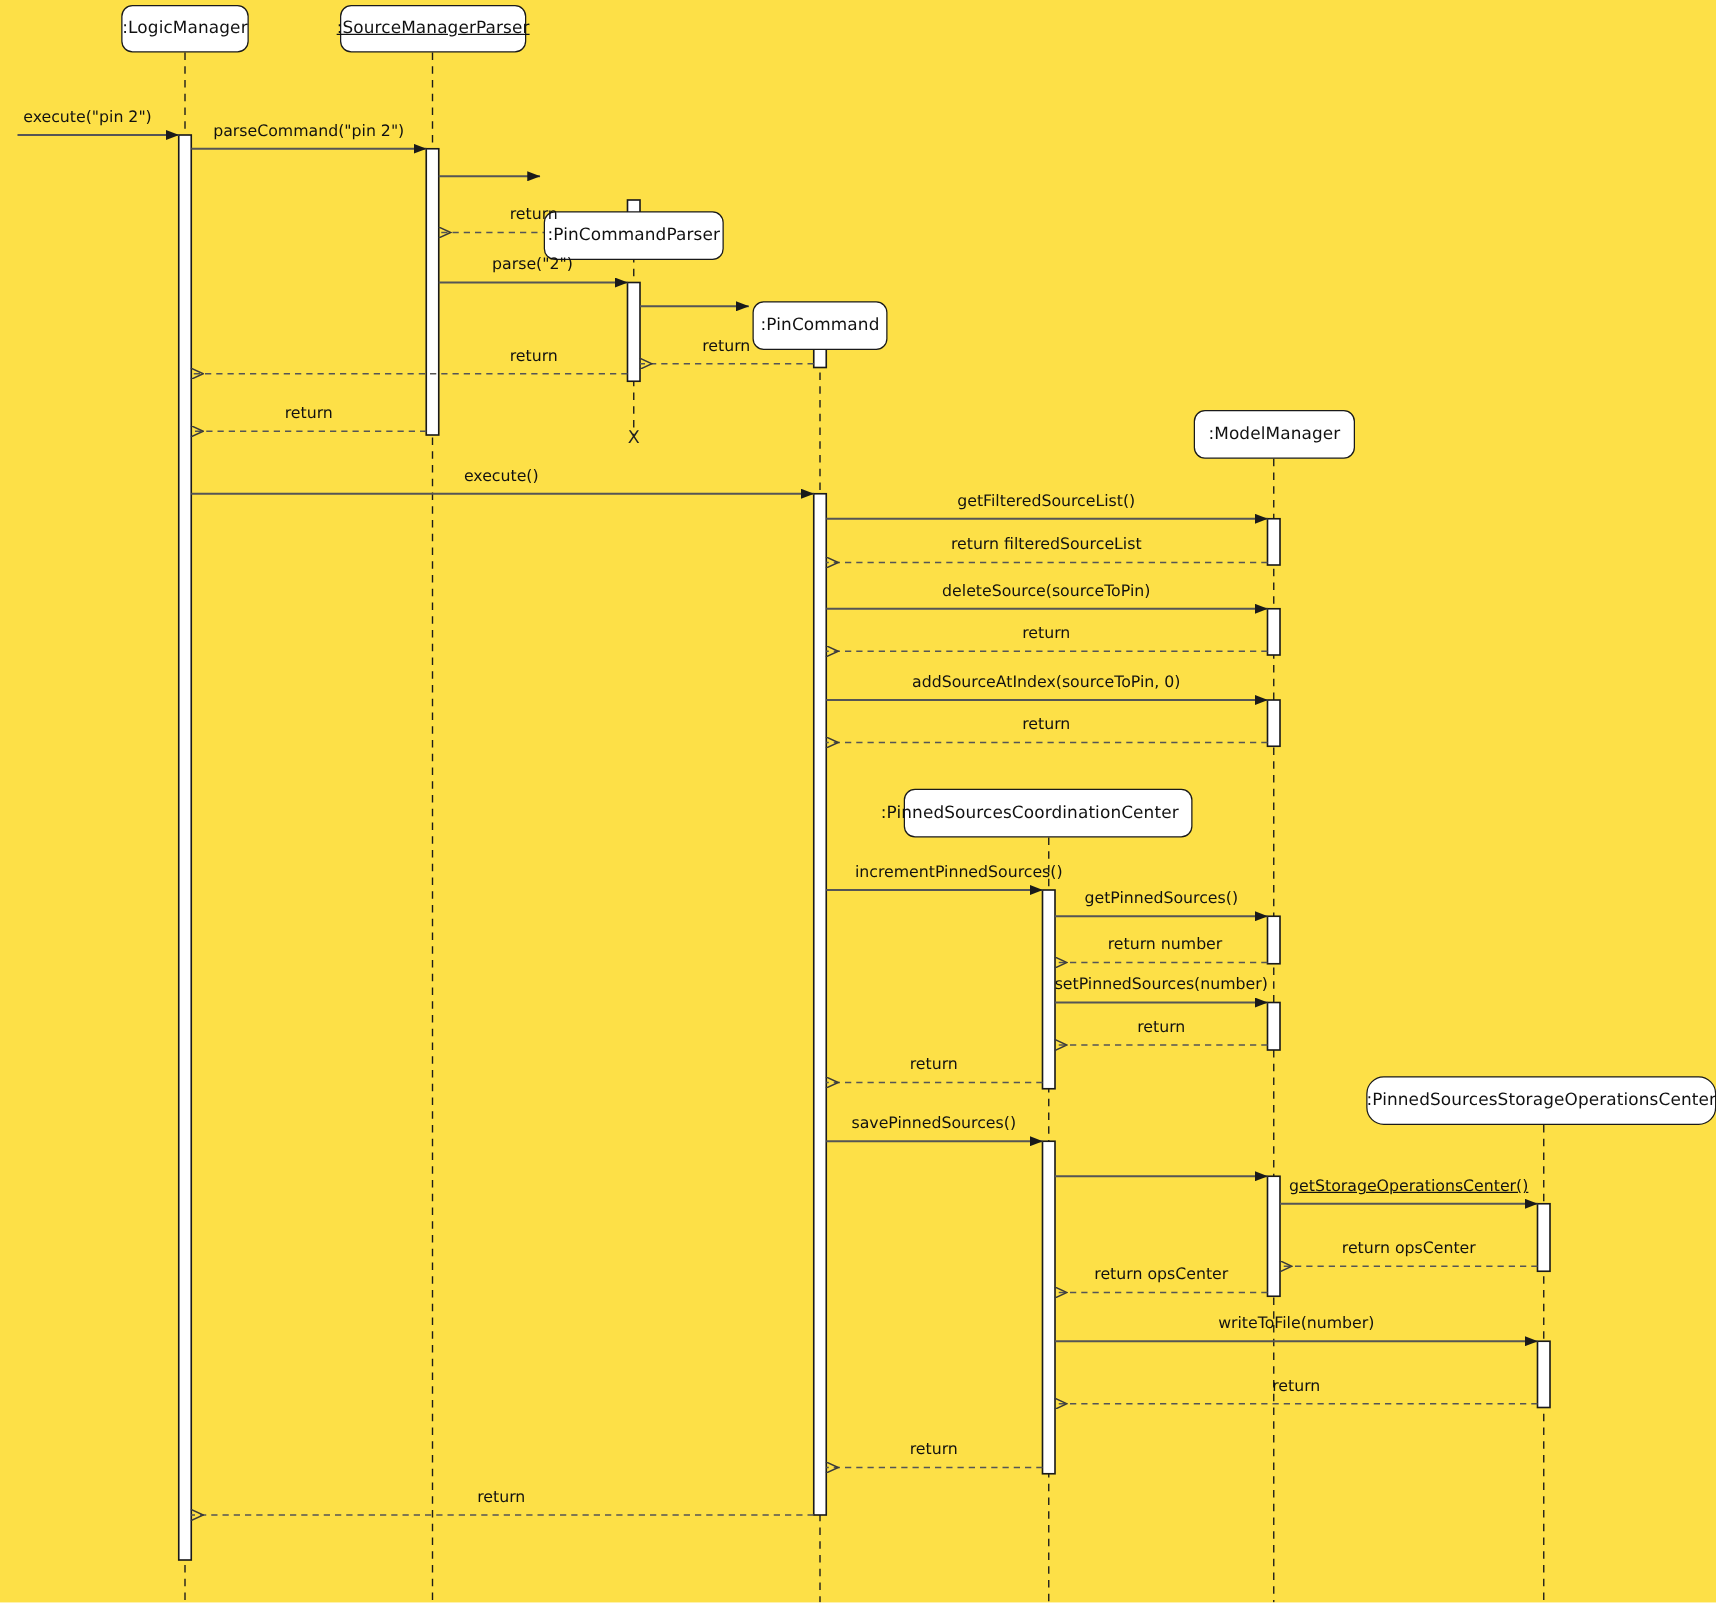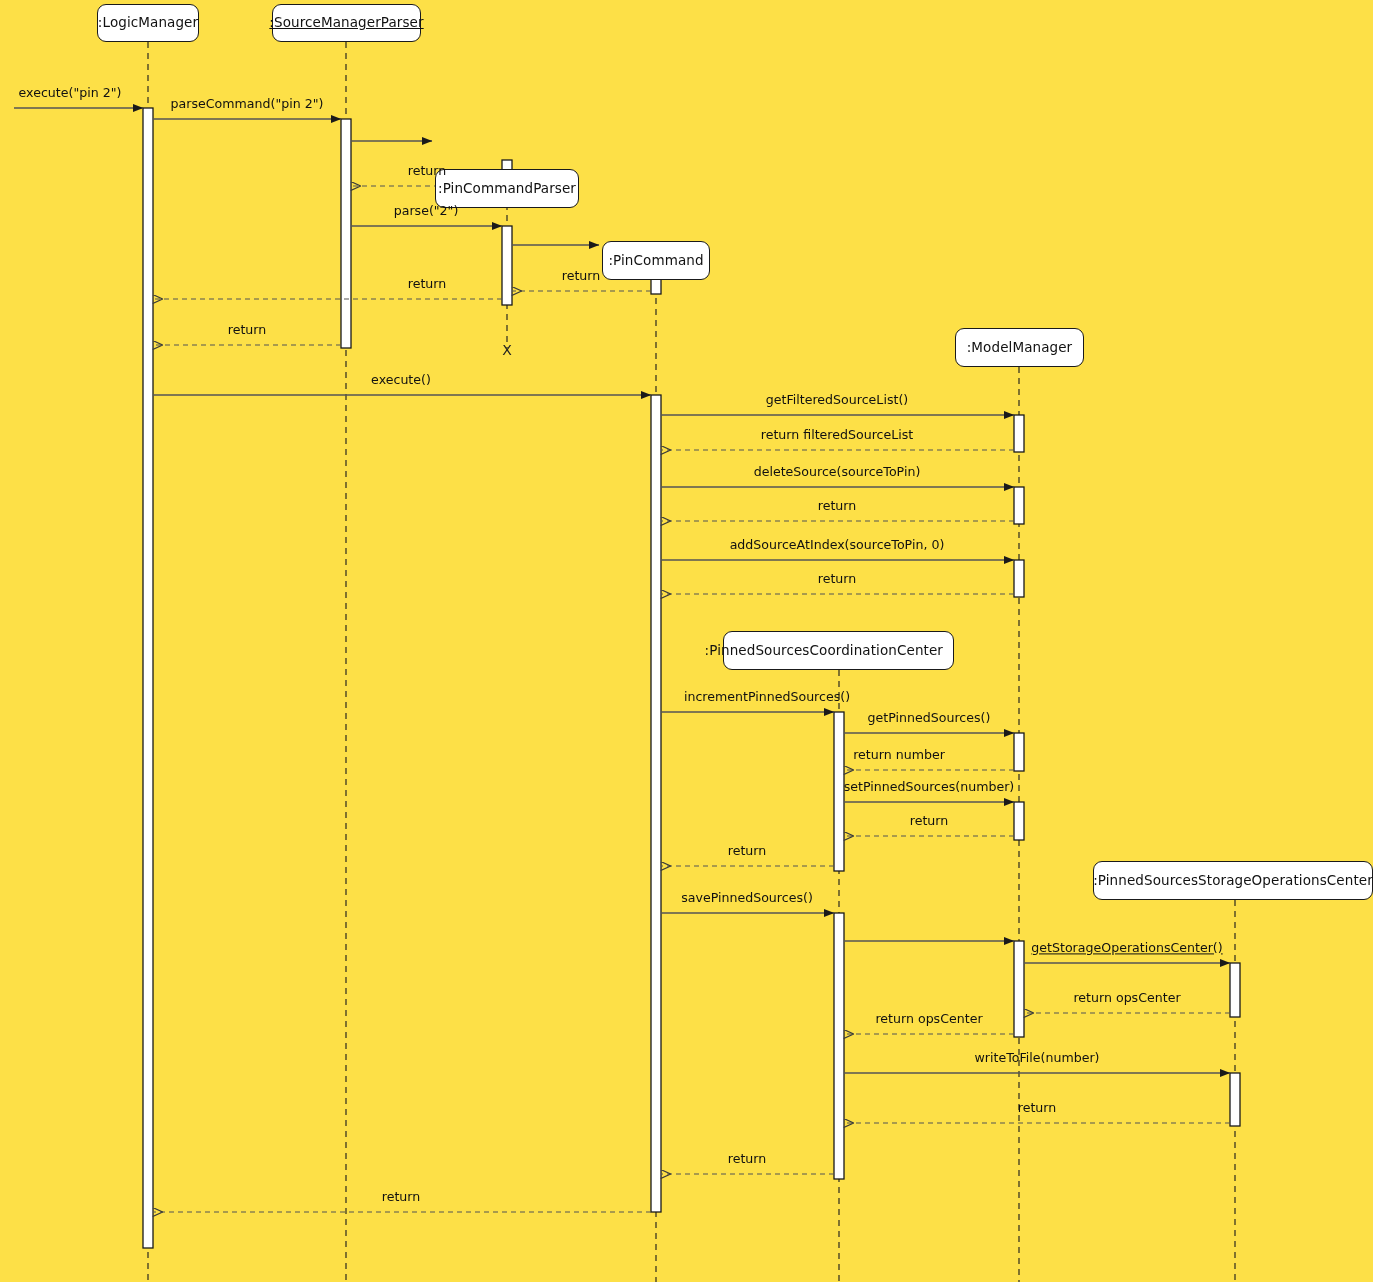--- a/index.html
+++ b/index.html
@@ -146,42 +146,42 @@
       </div>
       <div class="participant-box" style="left: 602px; top: 226px; width: 108px; height: 39px; margin-top: 15px;">
         <span class="participant-label">:PinCommand</span>
       </div>
       <div class="participant-box" style="left: 955px; top: 328px; width: 129px; height: 39px;">
         <span class="participant-label">:ModelManager</span>
       </div>
       <div class="participant-box" style="left: 723px; top: 631px; width: 231px; height: 39px; justify-content: flex-end;">
         <span class="participant-label">:PinnedSourcesCoordinationCenter</span>
       </div>
-      <div class="participant-box" style="left: 1093px; top: 861px; width: 280px; height: 39px;">
+      <div class="participant-box" style="left: 1093px; top: 861px; width: 280px; height: 39px; border-radius: 14px;">
         <span class="participant-label">:PinnedSourcesStorageOperationsCenter</span>
       </div>
     </div>
   <div id="labels-group">
       <div class="msg-label" style="left: 70px; top: 100px;">execute("pin 2")</div>
       <div class="msg-label" style="left: 247px; top: 111px;">parseCommand("pin 2")</div>
       <div class="msg-label" style="left: 427px; top: 178px;">return</div>
       <div class="msg-label" style="left: 426px; top: 218px;">parse("2")</div>
       <div class="msg-label" style="left: 581px; top: 283px;">return</div>
       <div class="msg-label" style="left: 427px; top: 291px;">return</div>
       <div class="msg-label" style="left: 247px; top: 337px;">return</div>
       <div class="msg-label" style="left: 401px; top: 387px;">execute()</div>
       <div class="msg-label" style="left: 837px; top: 407px;">getFilteredSourceList()</div>
       <div class="msg-label" style="left: 837px; top: 442px;">return filteredSourceList</div>
       <div class="msg-label" style="left: 837px; top: 479px;">deleteSource(sourceToPin)</div>
       <div class="msg-label" style="left: 837px; top: 513px;">return</div>
       <div class="msg-label" style="left: 837px; top: 552px;">addSourceAtIndex(sourceToPin, 0)</div>
       <div class="msg-label" style="left: 837px; top: 586px;">return</div>
       <div class="msg-label" style="left: 747px; top: 704px; margin-left: 20px;">incrementPinnedSources()</div>
       <div class="msg-label" style="left: 929px; top: 725px;">getPinnedSources()</div>
-      <div class="msg-label" style="left: 899px; top: 762px;">return number</div>
+      <div class="msg-label" style="left: 932px; top: 762px;">return number</div>
       <div class="msg-label" style="left: 929px; top: 794px;">setPinnedSources(number)</div>
       <div class="msg-label" style="left: 929px; top: 828px;">return</div>
       <div class="msg-label" style="left: 747px; top: 858px;">return</div>
       <div class="msg-label" style="left: 747px; top: 905px;">savePinnedSources()</div>
       <div class="msg-label" style="left: 1127px; top: 955px; text-decoration: underline;">getStorageOperationsCenter()</div>
       <div class="msg-label" style="left: 1127px; top: 1005px;">return opsCenter</div>
       <div class="msg-label" style="left: 929px; top: 1026px;">return opsCenter</div>
       <div class="msg-label" style="left: 1037px; top: 1065px;">writeToFile(number)</div>
       <div class="msg-label" style="left: 1037px; top: 1115px;">return</div>
       <div class="msg-label" style="left: 747px; top: 1166px;">return</div>

